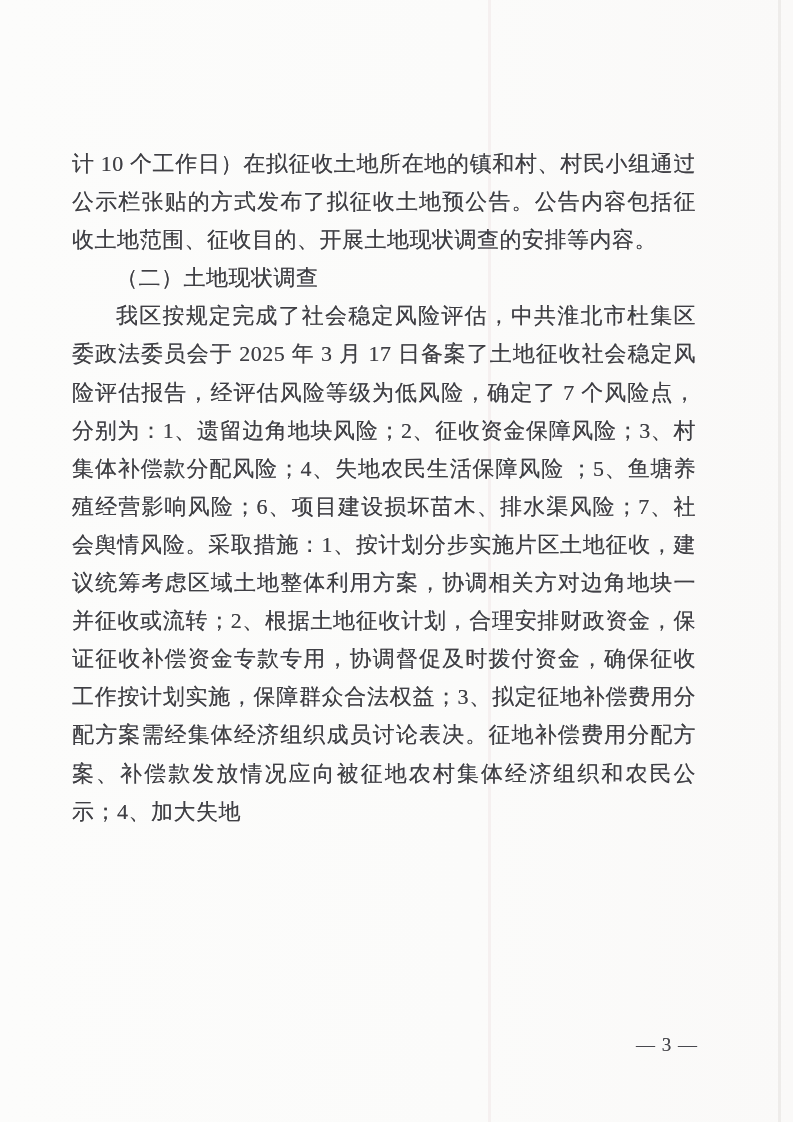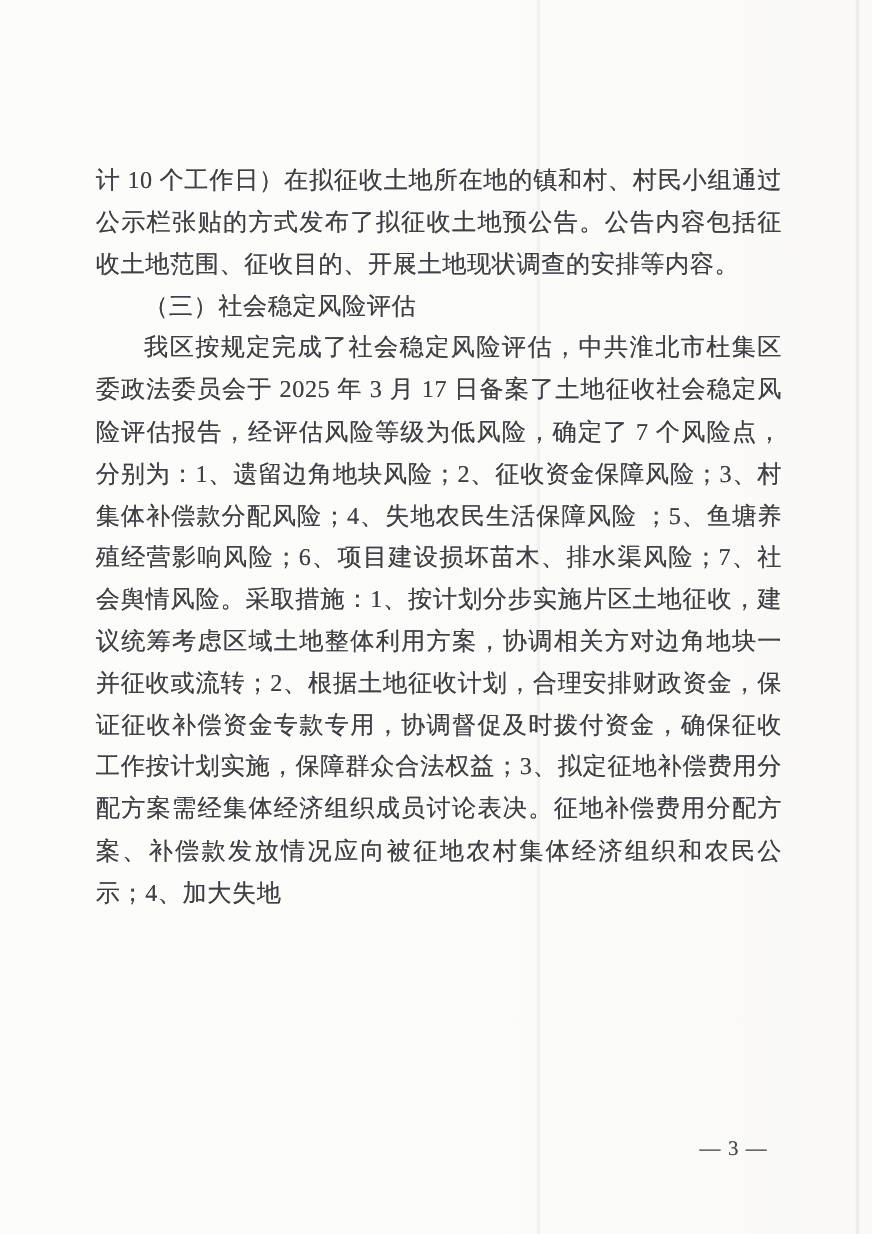--- a/index.html
+++ b/index.html
@@ -18,21 +18,21 @@
   .scan-line {
     position: absolute; top: 0; bottom: 0;
     width: 3px;
     background: rgba(235, 222, 222, 0.35);
     pointer-events: none;
   }
   .scan-line.l1 { left: 488px; }
   .scan-line.l2 { left: 778px; background: rgba(225, 220, 218, 0.45); }
   .content {
     position: absolute;
-    left: 87px; top: 145px;
+    left: 72px; top: 145px;
     width: 624px;
     font-size: 22px;
     line-height: 38.1px;
     color: #3f3f44;
     text-align: justify;
     text-justify: inter-ideograph;
     letter-spacing: 0.5px;
     text-shadow: 0 0 0.6px rgba(70, 70, 76, 0.7);
   }
   .content p { margin: 0; }
@@ -53,19 +53,19 @@
 </head>
 <body>
 
 <div class="sheet">
 
   <div class="scan-line l1"></div>
   <div class="scan-line l2"></div>
 
   <div class="content">
     <p>计 10 个工作日）在拟征收土地所在地的镇和村、村民小组通过公示栏张贴的方式发布了拟征收土地预公告。公告内容包括征收土地范围、征收目的、开展土地现状调查的安排等内容。</p>
-    <p class="indent">（三）社会稳定风险评估</p>
+    <p class="indent">（二）土地现状调查</p>
     <p class="indent">我区按规定完成了社会稳定风险评估，中共淮北市杜集区委政法委员会于 2025 年 3 月 17 日备案了土地征收社会稳定风险评估报告，经评估风险等级为低风险，确定了 7 个风险点，分别为：1、遗留边角地块风险；2、征收资金保障风险；3、村集体补偿款分配风险；4、失地农民生活保障风险 ；5、鱼塘养殖经营影响风险；6、项目建设损坏苗木、排水渠风险；7、社会舆情风险。采取措施：1、按计划分步实施片区土地征收，建议统筹考虑区域土地整体利用方案，协调相关方对边角地块一并征收或流转；2、根据土地征收计划，合理安排财政资金，保证征收补偿资金专款专用，协调督促及时拨付资金，确保征收工作按计划实施，保障群众合法权益；3、拟定征地补偿费用分配方案需经集体经济组织成员讨论表决。征地补偿费用分配方案、补偿款发放情况应向被征地农村集体经济组织和农民公示；4、加大失地</p>
   </div>
 
   <div class="page-footer">— 3 —</div>
 
 </div>
 
 </body></html>

